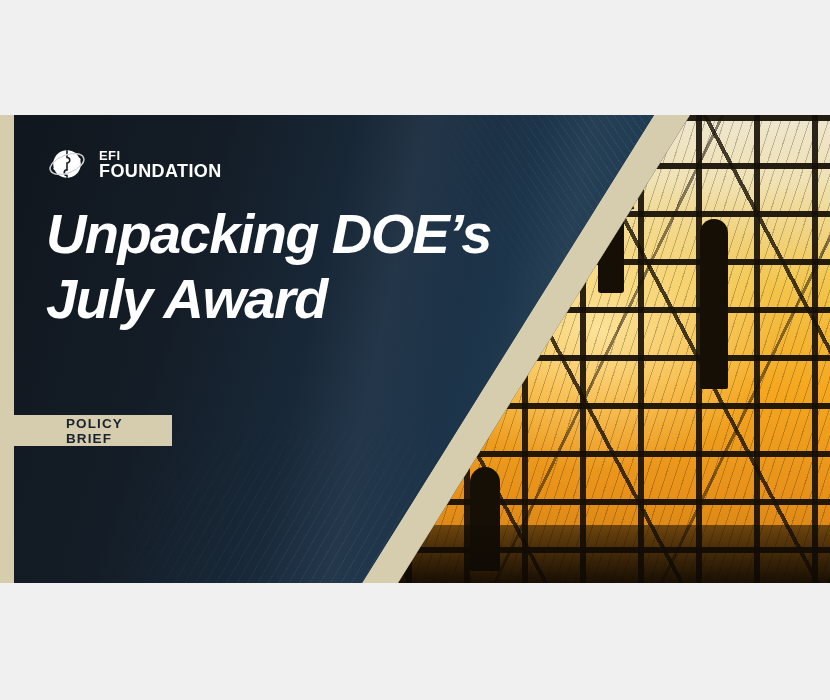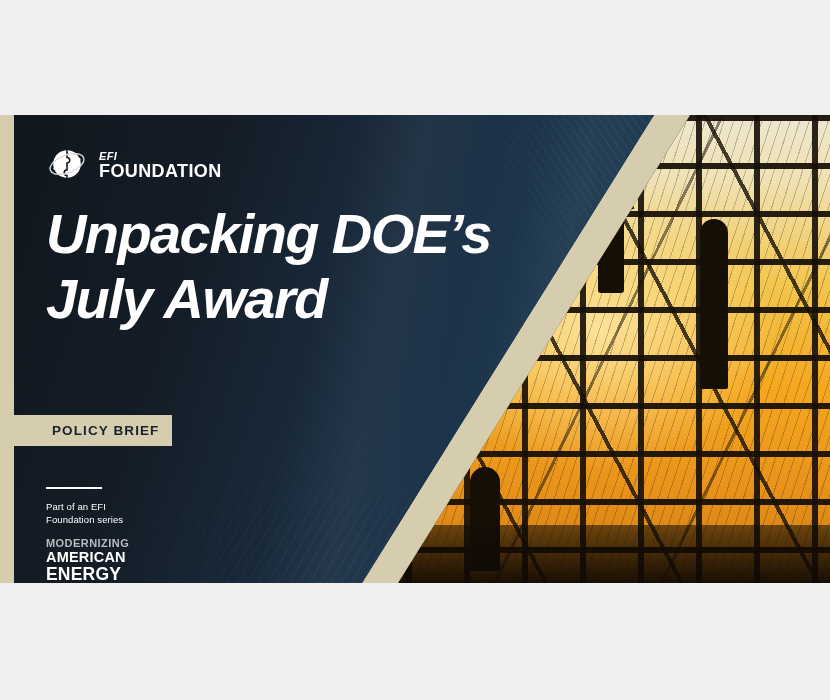--- a/index.html
+++ b/index.html
@@ -160,21 +160,21 @@
     gap: 11px;
   }
   .logo-mark { width: 42px; height: 42px; display: block; flex: none; }
   .logo-text {
     color: #ffffff;
     font-weight: 700;
     font-size: 15.5px;
     line-height: 15.5px;
     letter-spacing: .4px;
   }
-  .logo-text .l1 { display: block; font-size: 11px; line-height: 14px; font-style: italic; }
+  .logo-text .l1 { display: block; font-size: 13px; line-height: 14px; }
   .logo-text .l2 { display: block; font-size: 18px; line-height: 17px; }
 
   .headline {
     position: absolute;
     left: 46px; top: 86px;
     width: 520px;
     color: #ffffff;
     font-weight: 700;
     font-size: 56px;
     line-height: 65px;
@@ -187,21 +187,21 @@
     position: absolute;
     left: 0; top: 300px;
     width: 172px; height: 31px;
     background: #d5cdae;
     color: #1a2230;
     font-weight: 700;
     font-size: 13.5px;
     letter-spacing: 1.1px;
     display: flex;
     align-items: center;
-    padding-left: 52px;
+    padding-left: 66px;
   }
 
   .footer-block { position: absolute; left: 46px; top: 372px; }
   .footer-rule {
     width: 56px; height: 2px;
     background: #ffffff;
     margin-bottom: 12px;
   }
   .series-note {
     color: #ffffff;
@@ -278,29 +278,16 @@
 
       <h1 class="headline">
         <span>Unpacking DOE’s</span>
         <span>July Award</span>
       </h1>
 
       <div class="badge">
         <span>POLICY BRIEF</span>
       </div>
 
-      <div class="footer-block">
-        <div class="footer-rule"></div>
-        <div class="series-note">
-          <span>Part of an EFI</span>
-          <span>Foundation series</span>
-        </div>
-        <div class="mae-logo">
-          <span class="m1">MODERNIZING</span>
-          <span class="m2">AMERICAN</span>
-          <span class="m3">ENERGY</span>
-
-        </div>
-      </div>
 
     </div>
   </div>
 </div>
 
 </body></html>

